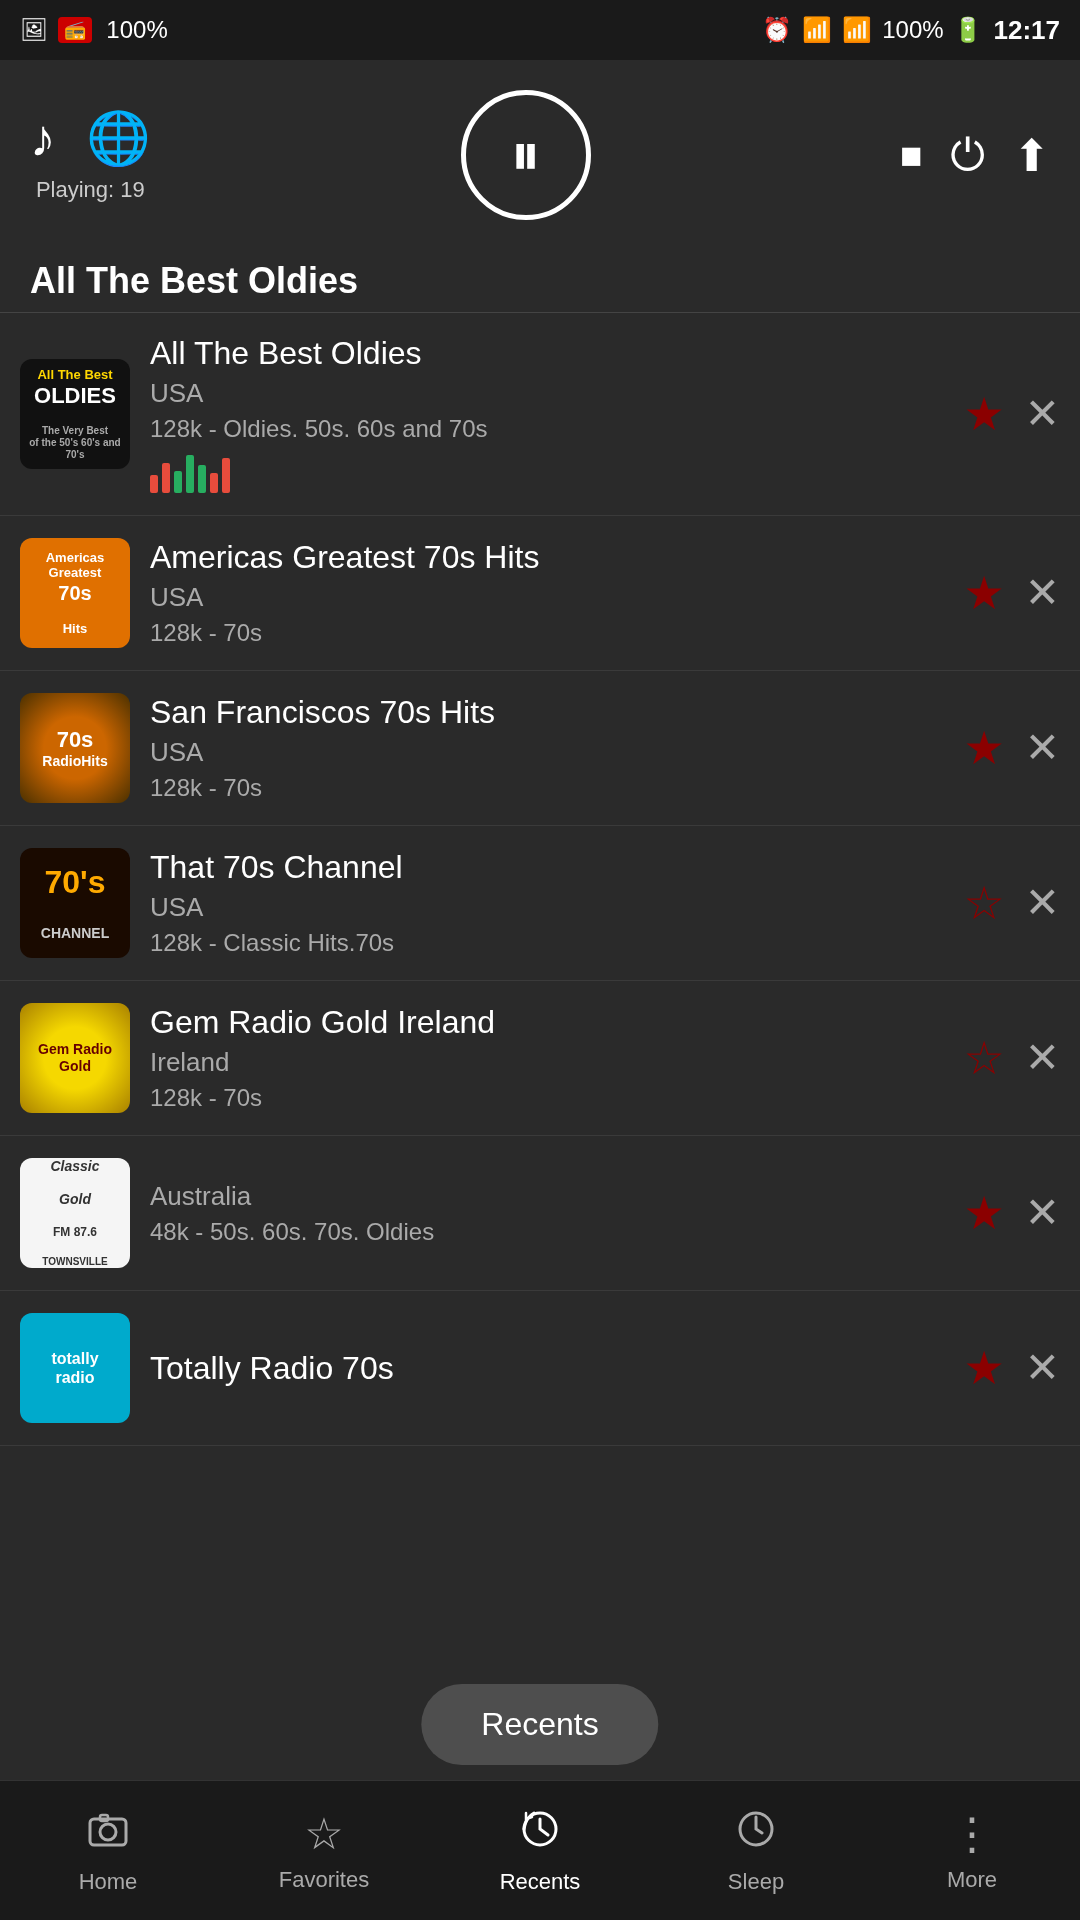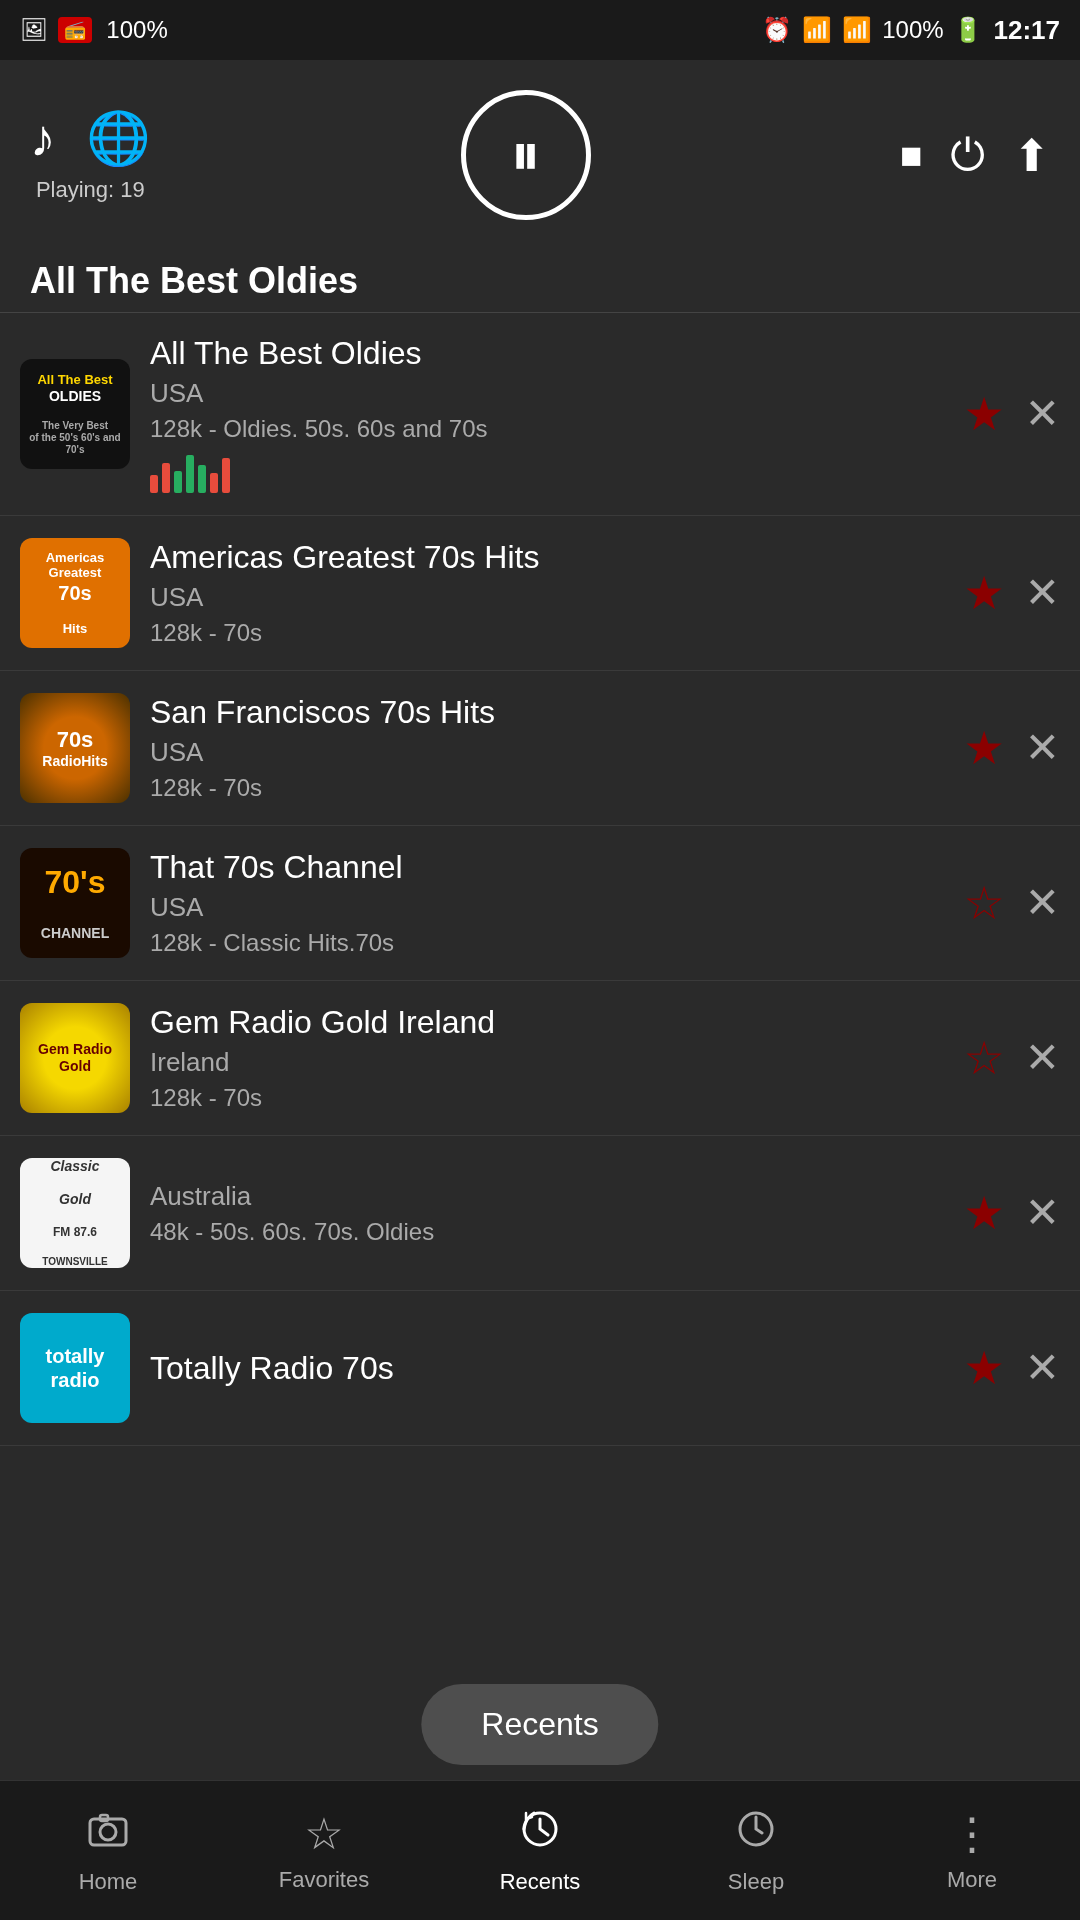--- a/index.html
+++ b/index.html
@@ -335,21 +335,21 @@
     }
     .logo-totally-inner {
       width: 100%;
       height: 100%;
       background: #00aacc;
       display: flex;
       flex-direction: column;
       align-items: center;
       justify-content: center;
       border-radius: 8px;
-      font-size: 20px;
+      font-size: 16px;
       font-weight: bold;
       color: #fff;
       text-align: center;
       line-height: 1.2;
     }
   </style>
 </head>
 <body>
 
 <div class="status-bar">
@@ -395,21 +395,21 @@
 
 <div class="station-title">All The Best Oldies</div>
 
 <div class="divider"></div>
 
 <div class="station-list" style="height: calc(1920px - 60px - 230px - 80px - 140px - 1px); overflow: hidden;">
 
   <div class="station-item">
     <div class="station-logo">
       <div class="logo-oldies-inner">
-        All The Best<br><span style="font-size:14px;color:#fff;">OLDIES</span><br><span style="font-size:10px;color:#aaa;">The Very Best<br>of the 50's 60's and 70's</span>
+        All The Best<br><span style="font-size:22px;color:#fff;">OLDIES</span><br><span style="font-size:10px;color:#aaa;">The Very Best<br>of the 50's 60's and 70's</span>
       </div>
     </div>
     <div class="station-info">
       <span class="station-name">All The Best Oldies</span>
       <span class="station-country">USA</span>
       <span class="station-meta">128k - Oldies. 50s. 60s and 70s</span>
       <div class="equalizer">
         <div class="eq-bar" style="height:18px;background:#e74c3c;"></div>
         <div class="eq-bar" style="height:30px;background:#e74c3c;"></div>
         <div class="eq-bar" style="height:22px;background:#27ae60;"></div>

